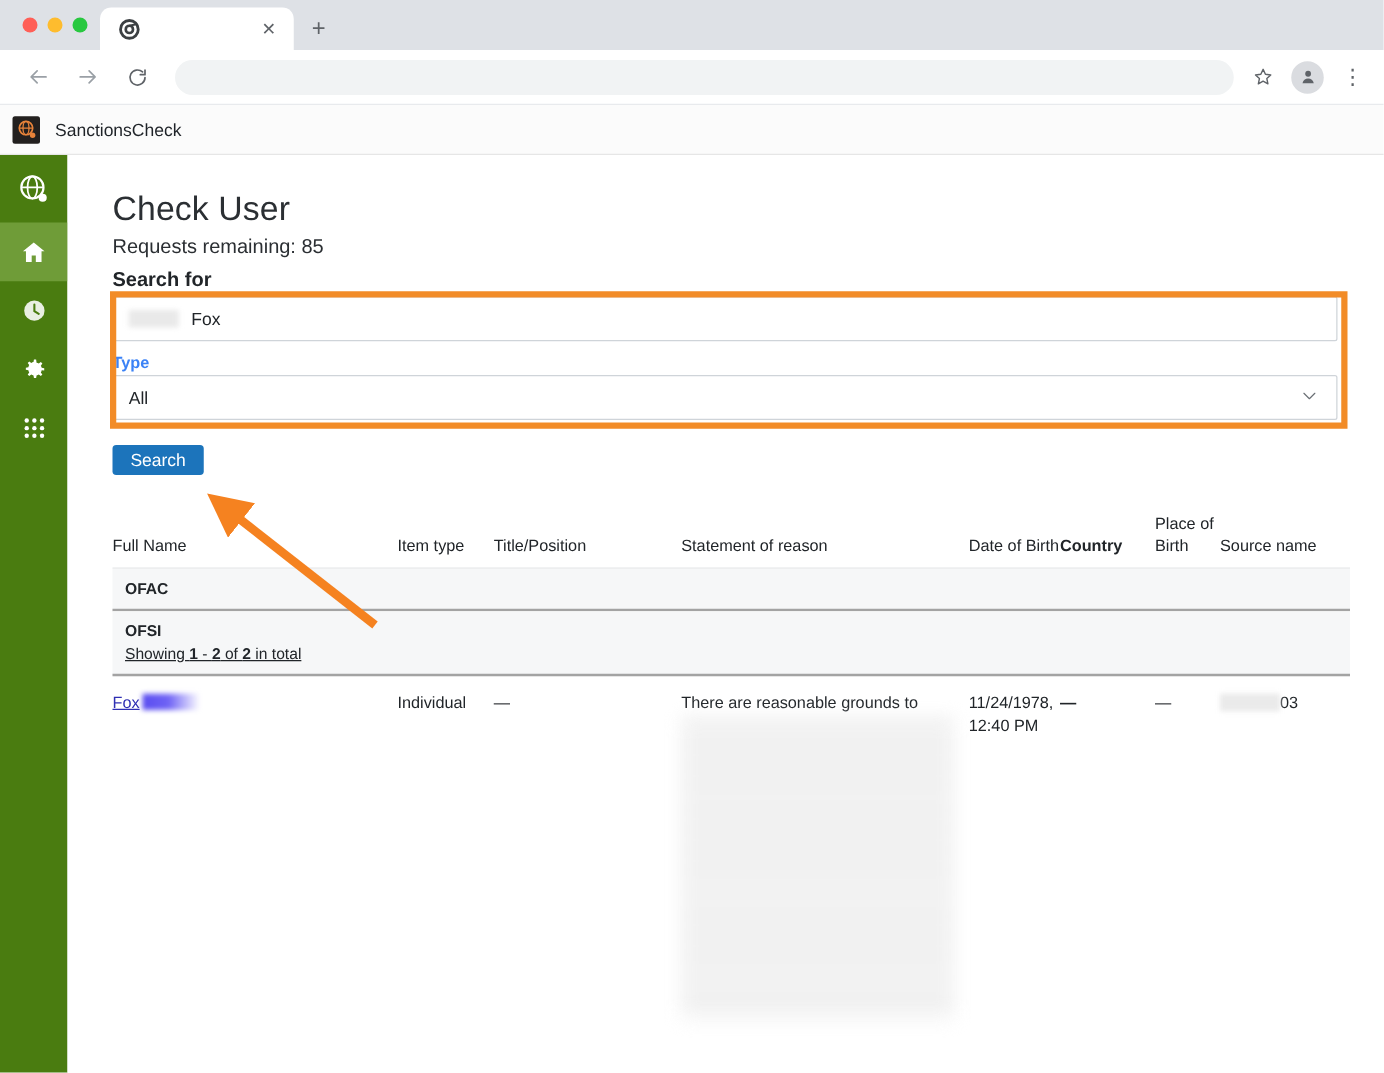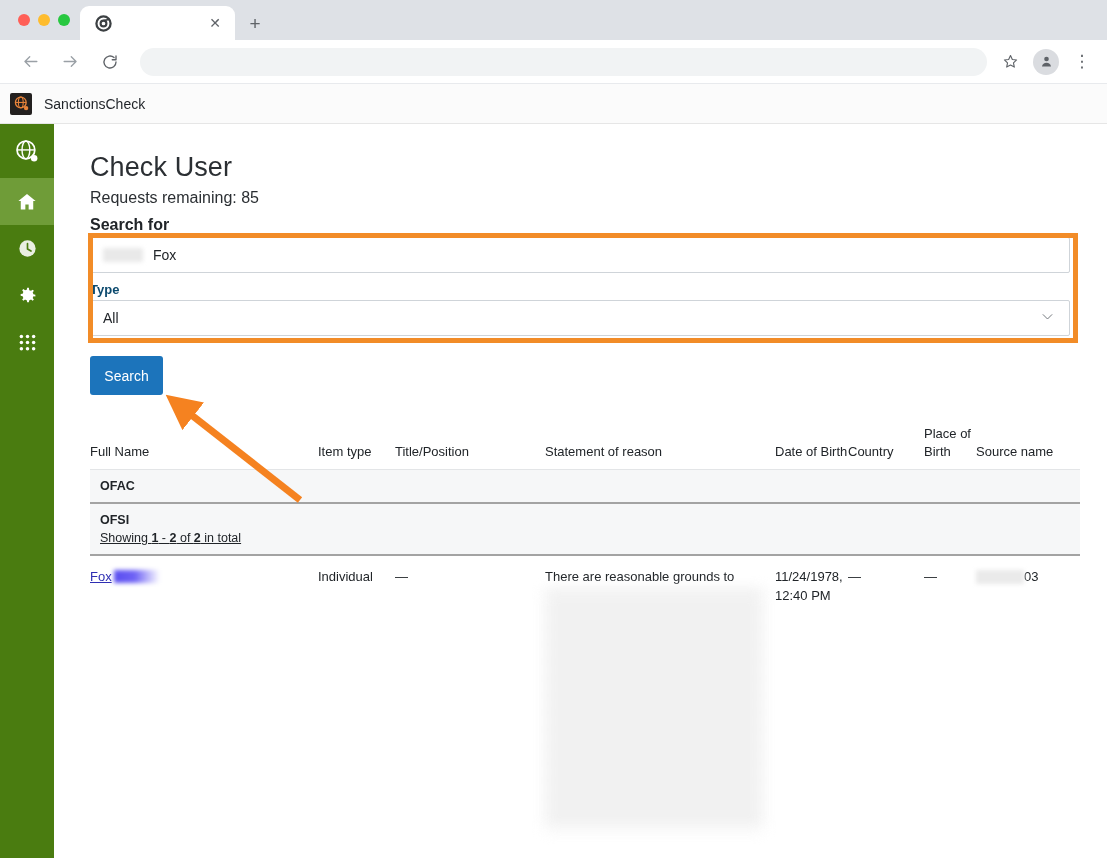--- a/index.html
+++ b/index.html
@@ -114,48 +114,48 @@
     background: #fff; display: flex; align-items: center; padding: 0 12px;
     font-size: 14px; color: #212529;
   }
   .redact {
     display: inline-block; width: 40px; height: 14px;
     background: #e9e9e9; border-radius: 1px;
     filter: blur(2px);
   }
   .input-val { margin-left: 10px; }
 
-  .type-label { font-size: 13px; font-weight: bold; color: #0c4a6e; margin: 9px 0 3px; }
+  .type-label { font-size: 13px; font-weight: bold; color: #3b82f6; margin: 9px 0 3px; }
   .select-box {
     width: 980px; height: 36px; border: 1px solid #cfd4d9; border-radius: 2px;
     background: #fff; display: flex; align-items: center; justify-content: space-between;
     padding: 0 14px 0 12px; font-size: 14px; color: #212529; gap: 44px;
   }
   .chev { color: #6b7075; }
 
   .search-btn {
-    margin-top: 20px; width: 73px; height: 39px; background: #1c74bb;
+    margin-top: 20px; width: 73px; height: 24px; background: #1c74bb;
     color: #ffffff; border: none; border-radius: 3px;
     font-size: 14px; font-family: "Liberation Sans", sans-serif;
     display: flex; align-items: center; justify-content: center;
   }
 
   
   .table { margin-top: 30px; width: 990px; font-size: 13px; color: #212529; }
   .thead {
     display: flex; align-items: flex-end; padding-bottom: 9px;
     border-bottom: 1px solid #e3e5e7;
   }
   .th { color: #212529; line-height: 1.35; }
   .c-name  { width: 228px; }
   .c-type  { width: 77px; }
   .c-title { width: 150px; }
   .c-reason{ width: 230px; }
   .c-dob   { width: 73px; }
-  .c-ctry  { width: 76px; }
+  .c-ctry  { width: 76px; font-weight: bold; }
   .c-pob   { width: 52px; }
   .c-src   { width: 100px; }
 
   .group-row {
     background: #f6f7f8; border-bottom: 2px solid #a3a3a3;
     padding: 9px 0 9px 10px; font-weight: bold; font-size: 12.5px;
   }
   .group-row .sub { font-weight: normal; margin-top: 4px; font-size: 12.5px; color: #212529; text-decoration: underline; }
   .group-row .sub b { font-weight: bold; }
 

